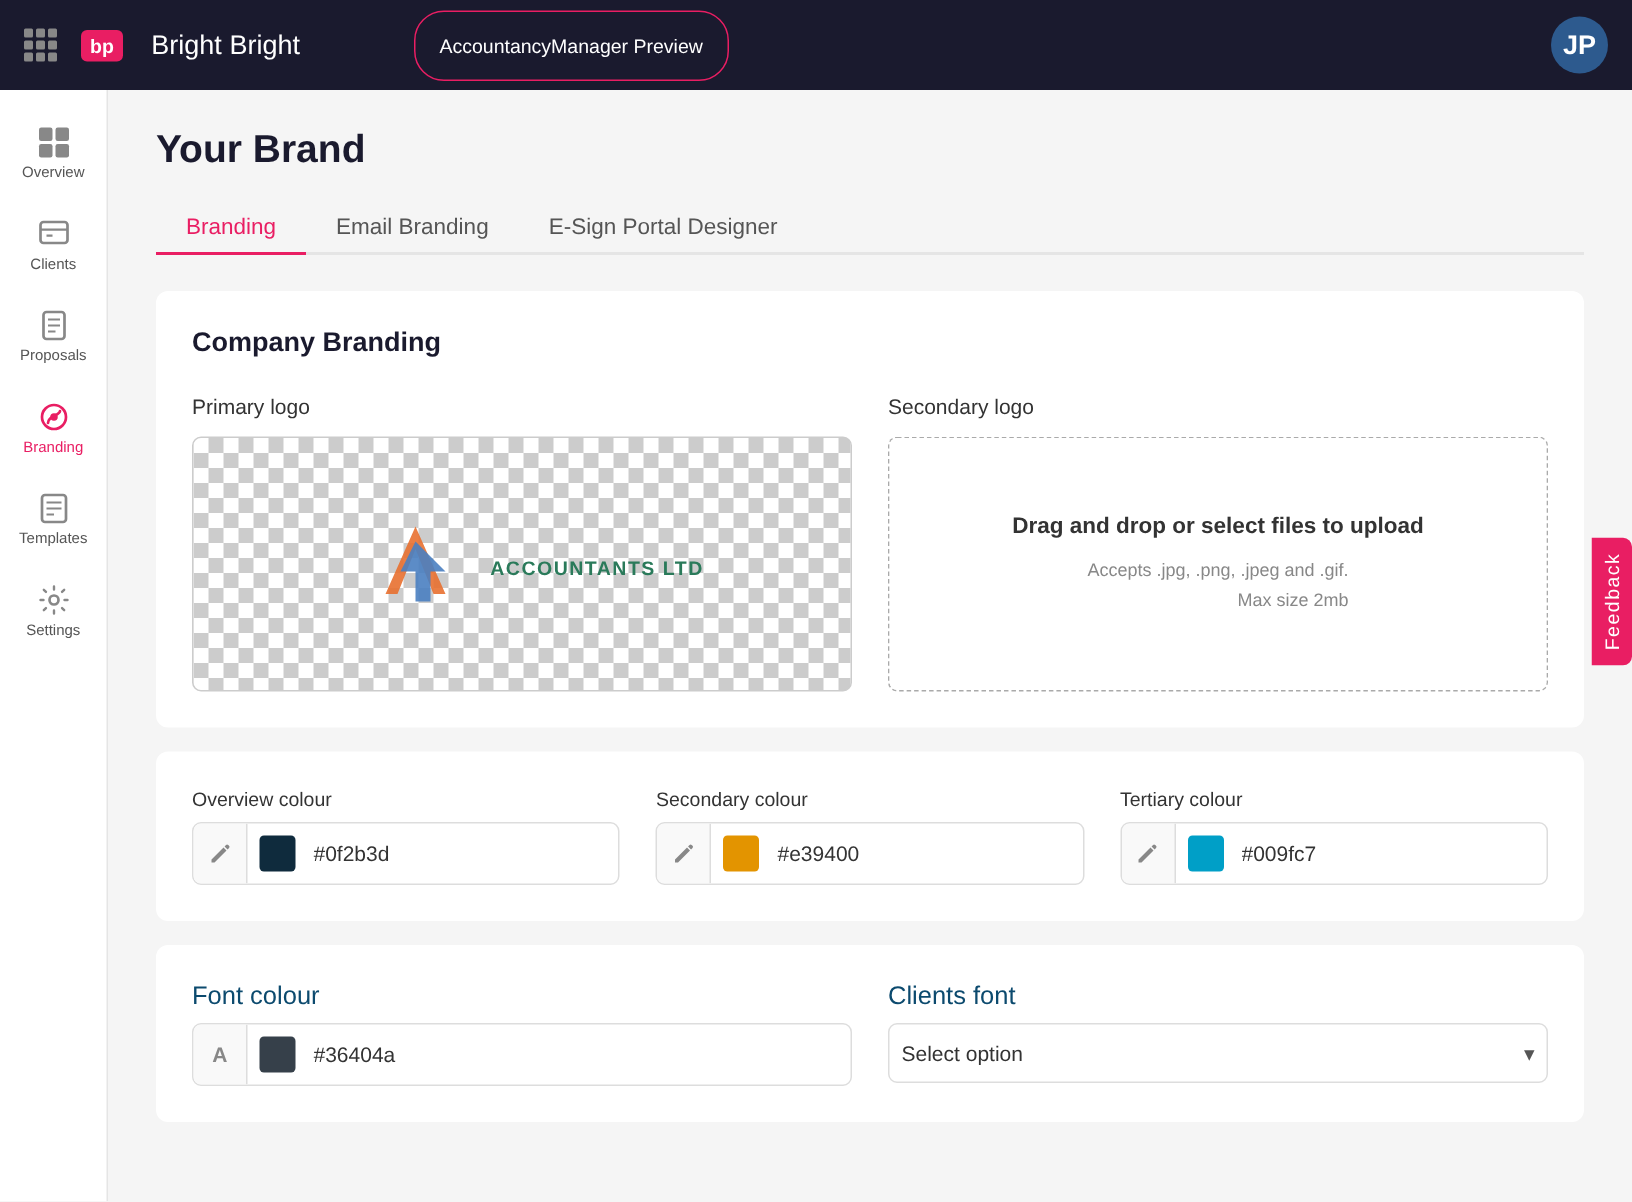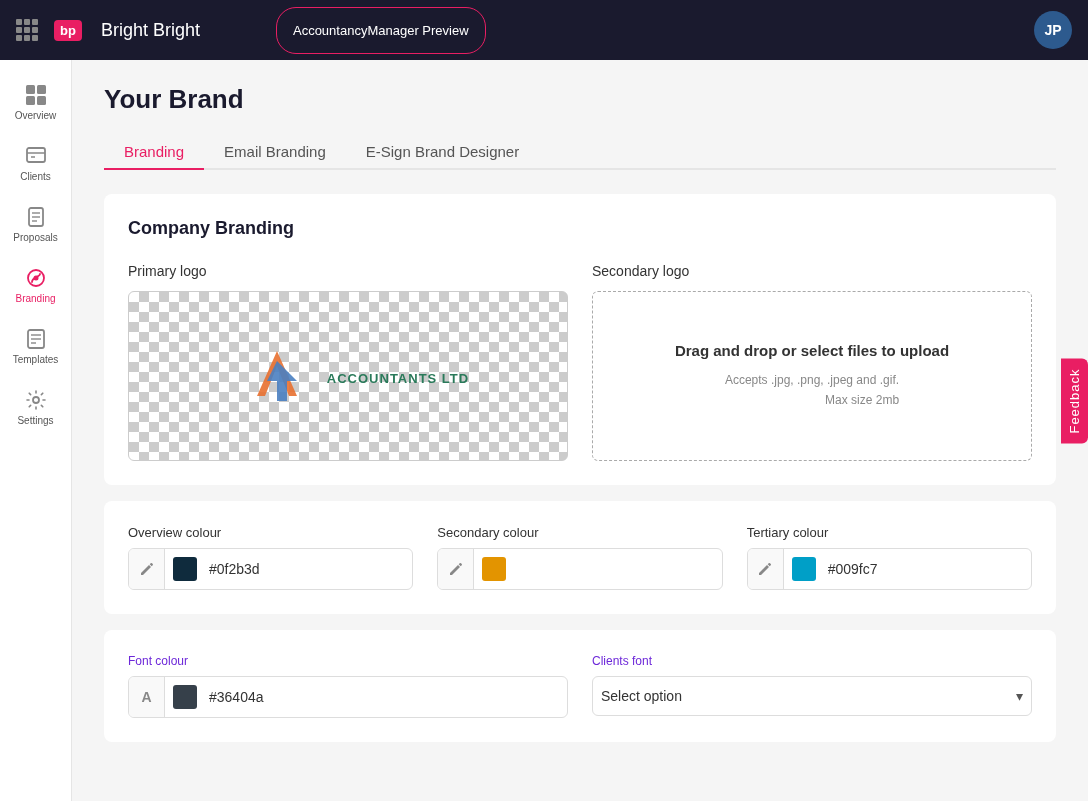--- a/index.html
+++ b/index.html
@@ -59,21 +59,21 @@
     .topnav-spacer { flex: 1; }
     .avatar {
       width: 38px; height: 38px;
       border-radius: 50%;
       background: #2d5a8e;
       color: white;
       display: flex;
       align-items: center;
       justify-content: center;
       font-weight: bold;
-      font-size: 14px;
+      font-size: 18px;
       cursor: pointer;
     }
 
     
     .layout {
       display: flex;
       flex: 1;
       overflow: hidden;
     }
 
@@ -289,23 +289,23 @@
     }
 
     
     .font-row {
       display: grid;
       grid-template-columns: 1fr 1fr;
       gap: 24px;
     }
 
     .font-label {
-      font-size: 12px;
+      font-size: 17px;
       font-weight: 500;
-      color: #6d28d9;
+      color: #0c4a6e;
       margin-bottom: 8px;
     }
 
     .select-input-row {
       display: flex;
       align-items: center;
       border: 1px solid #ddd;
       border-radius: 6px;
       overflow: hidden;
       background: white;
@@ -449,21 +449,21 @@
 
   </aside>
 
   <main class="main">
 
     <h1 class="page-title">Your Brand</h1>
 
     <div class="tabs">
       <div class="tab active">Branding</div>
       <div class="tab">Email Branding</div>
-      <div class="tab">E-Sign Brand Designer</div>
+      <div class="tab">E-Sign Portal Designer</div>
     </div>
 
     <div class="card">
       <div class="section-title">Company Branding</div>
 
       <div class="logo-row">
 
         <div>
           <div class="logo-section-title">Primary logo</div>
           <div class="logo-preview">
@@ -510,20 +510,21 @@
 
         <div>
           <div class="colour-label">Secondary colour</div>
           <div class="colour-input-row">
             <div class="colour-icon-btn">
               <svg width="16" height="16" viewBox="0 0 16 16">
                   <path d="M2 14h2l8-8-2-2-8 8v2zm11.7-9.7a1 1 0 000-1.4l-.6-.6a1 1 0 00-1.4 0l-1 1 2 2 1-1z" fill="#888"></path>
                 </svg>
             </div>
             <div class="colour-swatch" style="background:#e39400;"></div>
+            <input class="colour-value" type="text" value="#e39400" style="">
           </div>
         </div>
 
         <div>
           <div class="colour-label">Tertiary colour</div>
           <div class="colour-input-row">
             <div class="colour-icon-btn">
               <svg width="16" height="16" viewBox="0 0 16 16">
                   <path d="M2 14h2l8-8-2-2-8 8v2zm11.7-9.7a1 1 0 000-1.4l-.6-.6a1 1 0 00-1.4 0l-1 1 2 2 1-1z" fill="#888"></path>
                 </svg>

